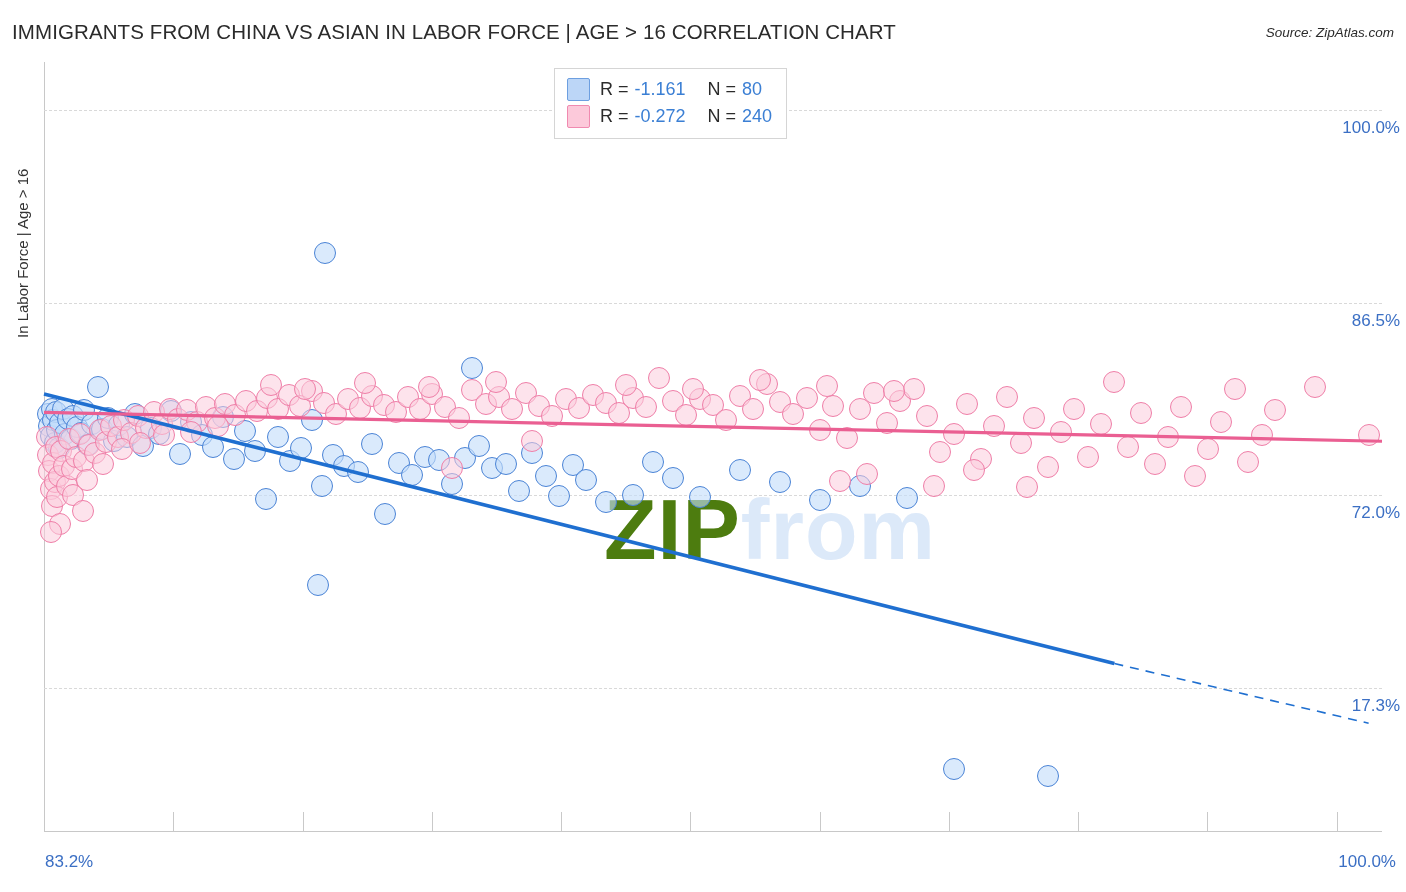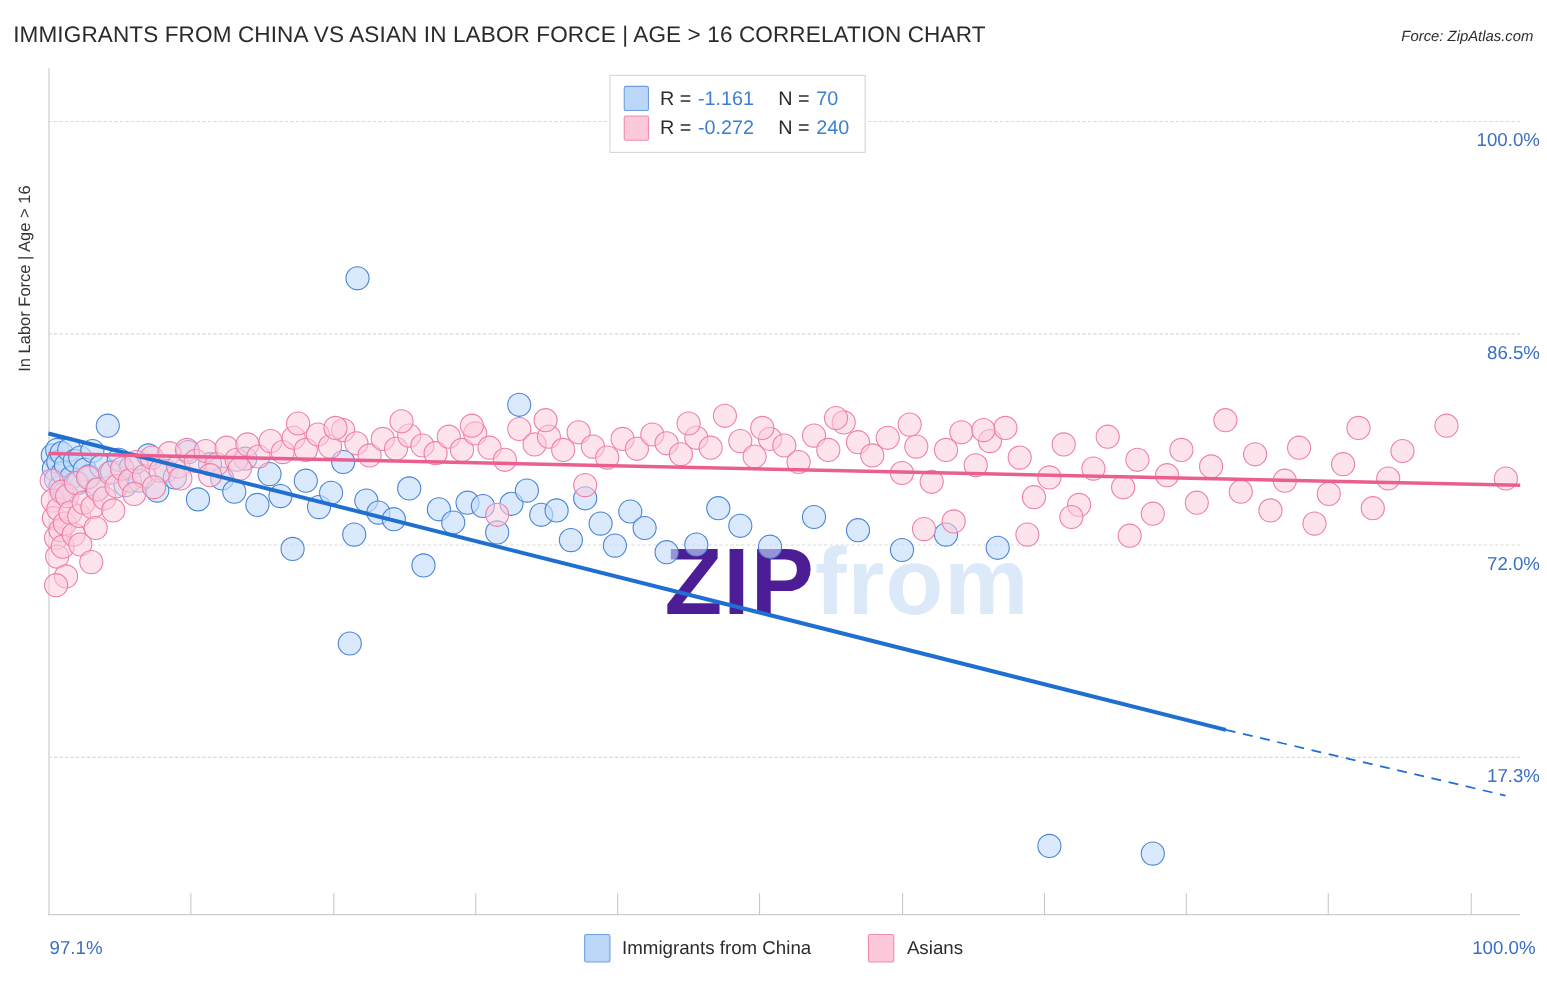--- a/index.html
+++ b/index.html
@@ -54,21 +54,21 @@
     font-size:15px;color:#333;white-space:nowrap;
     transform:rotate(-90deg);transform-origin:left top;
   }
 
   
   .watermark{
     position:absolute;left:560px;top:418px;
     font-size:86px;font-weight:700;letter-spacing:1px;
     pointer-events:none;user-select:none;
   }
-  .watermark .zip{color:#4c1d95;}
+  .watermark .zip{color:#4d7c0f;}
   .watermark .atlas{color:#dce9f9;}
 
   
   .stats-box{
     position:absolute;left:554px;top:68px;
     background:#fff;border:1px solid #d5d5d5;
     padding:7px 14px 8px 12px;
   }
   .stats-row{display:flex;align-items:center;height:27px;white-space:nowrap;}
   .sw{width:21px;height:21px;border-radius:2px;margin-right:10px;flex:none;}
@@ -95,21 +95,21 @@
   .pt.p{background:rgba(252,204,221,.55);border:1.4px solid #ef7fa8;}
 
   svg.overlay{position:absolute;left:0;top:0;width:1338px;height:770px;overflow:visible;pointer-events:none;}
 </style>
 </head>
 <body>
 
 <div id="chart-root">
 
   <div class="title">IMMIGRANTS FROM CHINA VS ASIAN IN LABOR FORCE | AGE &gt; 16 CORRELATION CHART</div>
-  <div class="source">Force: ZipAtlas.com</div>
+  <div class="source">Source: ZipAtlas.com</div>
 
   <div class="ytitle">In Labor Force | Age &gt; 16</div>
 
   <div class="plot">
     <div class="axis-y-line"></div>
     <div class="axis-x-line"></div>
     <div id="grid-layer">
         <div class="gridline" style="top: 48.125px;"></div>
         <div class="gridline" style="top: 240.625px;"></div>
         <div class="gridline" style="top: 433.125px;"></div>
@@ -370,46 +370,36 @@
     </svg>
   </div>
 
   <div id="ylabels">
       <div class="ylab" style="top: 118.125px;">100.0%</div>
       <div class="ylab" style="top: 310.625px;">86.5%</div>
       <div class="ylab" style="top: 503.125px;">72.0%</div>
       <div class="ylab" style="top: 695.625px;">17.3%</div>
     </div>
 
-  <div class="xlab left">97.1%</div>
+  <div class="xlab left">83.2%</div>
   <div class="xlab right">100.0%</div>
 
   <div class="stats-box">
     <div class="stats-row">
       <div class="sw blue"></div>
       <span class="st-lbl">R =</span>
       <span class="st-val">-1.161</span>
       <span class="st-gap"></span>
       <span class="st-lbl">N =</span>
-      <span class="st-val">70</span>
+      <span class="st-val">80</span>
     </div>
     <div class="stats-row">
       <div class="sw pink"></div>
       <span class="st-lbl">R =</span>
       <span class="st-val">-0.272</span>
       <span class="st-gap"></span>
       <span class="st-lbl">N =</span>
       <span class="st-val">240</span>
     </div>
   </div>
 
-  <div class="blegend">
-    <div class="bl-item">
-      <div class="bl-sw blue"></div>
-      <span class="bl-txt">Immigrants from China</span>
-    </div>
-    <div class="bl-item">
-      <div class="bl-sw pink"></div>
-      <span class="bl-txt">Asians</span>
-    </div>
-  </div>
 
 </div>
 
 </body></html>

